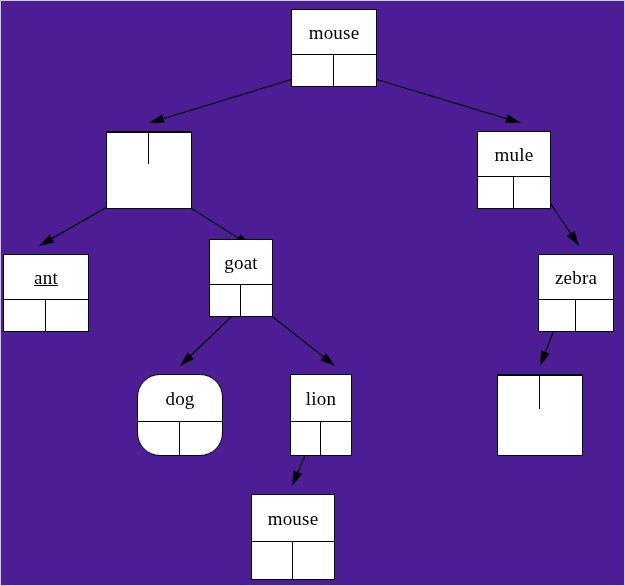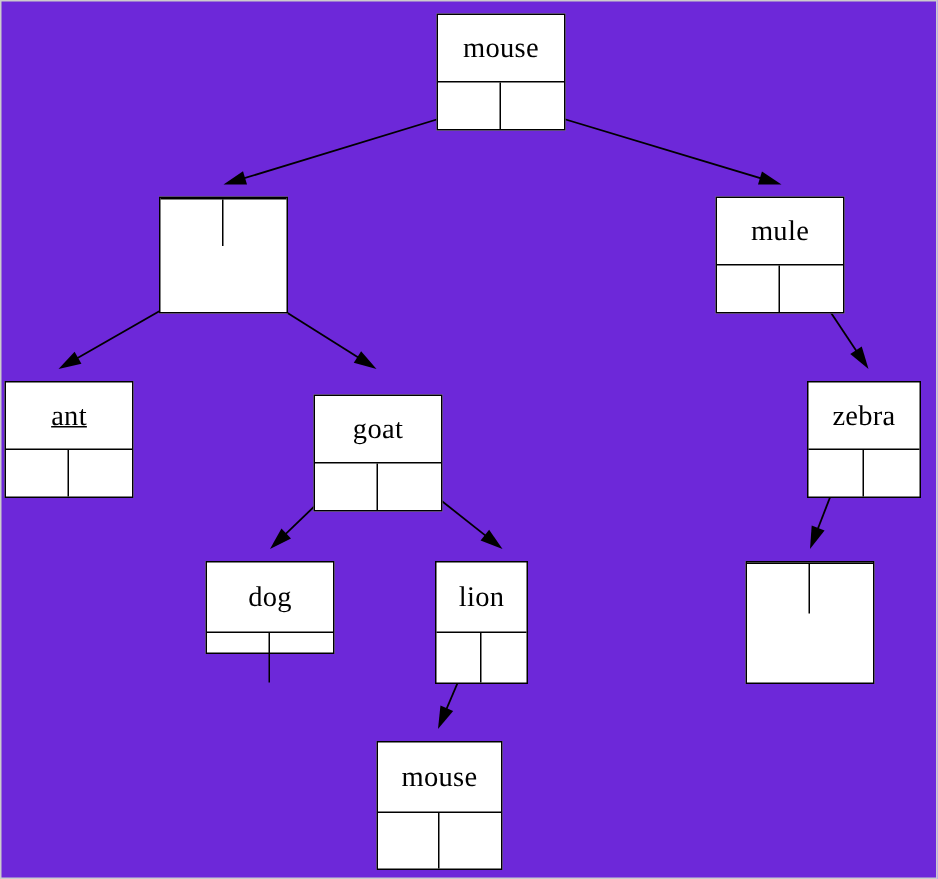--- a/index.html
+++ b/index.html
@@ -5,21 +5,21 @@
 <style>
   html, body {
     margin: 0;
     padding: 0;
     background: #ffffff;
   }
   #canvas {
     position: relative;
     width: 625px;
     height: 586px;
-    background: #6d28d9;
+    background: #4c1d95;
     border: 1px solid #cccccc;
     box-sizing: border-box;
     overflow: hidden;
     font-family: "Liberation Serif", "DejaVu Serif", serif;
   }
   #edge-layer {
     position: absolute;
     left: 0;
     top: 0;
     width: 625px;
@@ -107,49 +107,49 @@
           <div class="node-cell left" style="width: 50%; height: 100%;"></div>
           <div class="node-cell right" style="width: 50%; height: 100%;"></div>
         </div>
       </div>
       <div class="node" style="left: 105px; top: 130px; width: 86px; height: 78px;">
         <div class="node-cells" style="height: 32px;">
           <div class="node-cell left" style="width: 50%; height: 100%;"></div>
           <div class="node-cell right" style="width: 50%; height: 100%;"></div>
         </div>
       </div>
-      <div class="node" style="left: 476px; top: 130px; width: 86px; height: 78px;">
+      <div class="node" style="left: 476px; top: 130px; width: 74px; height: 78px;">
         <div class="node-label" style="height: 44px;">mule</div>
         <div class="node-cells" style="height: 32px;">
           <div class="node-cell left" style="width: 50%; height: 100%;"></div>
           <div class="node-cell right" style="width: 50%; height: 100%;"></div>
         </div>
       </div>
       <div class="node" style="left: 2px; top: 253px; width: 86px; height: 78px;">
         <div class="node-label" style="height: 44px; text-decoration: underline;">ant</div>
         <div class="node-cells" style="height: 32px;">
           <div class="node-cell left" style="width: 50%; height: 100%;"></div>
           <div class="node-cell right" style="width: 50%; height: 100%;"></div>
         </div>
       </div>
-      <div class="node" style="left: 208px; top: 262px; width: 86px; height: 78px;">
+      <div class="node" style="left: 208px; top: 238px; width: 64px; height: 78px;">
         <div class="node-label" style="height: 44px;">goat</div>
         <div class="node-cells" style="height: 32px;">
           <div class="node-cell left" style="width: 50%; height: 100%;"></div>
           <div class="node-cell right" style="width: 50%; height: 100%;"></div>
         </div>
       </div>
       <div class="node" style="left: 537px; top: 253px; width: 76px; height: 78px;">
         <div class="node-label" style="height: 44px;">zebra</div>
         <div class="node-cells" style="height: 32px;">
           <div class="node-cell left" style="width: 50%; height: 100%;"></div>
           <div class="node-cell right" style="width: 50%; height: 100%;"></div>
         </div>
       </div>
-      <div class="node" style="left: 136px; top: 373px; width: 86px; height: 62px;">
+      <div class="node" style="left: 136px; top: 373px; width: 86px; height: 82px; border-radius: 23px;">
         <div class="node-label" style="height: 46px;">dog</div>
         <div class="node-cells" style="height: 34px;">
           <div class="node-cell left" style="width: 50%; height: 100%;"></div>
           <div class="node-cell right" style="width: 50%; height: 100%;"></div>
         </div>
       </div>
       <div class="node" style="left: 289px; top: 373px; width: 62px; height: 82px;">
         <div class="node-label" style="height: 46px;">lion</div>
         <div class="node-cells" style="height: 34px;">
           <div class="node-cell left" style="width: 50%; height: 100%;"></div>

